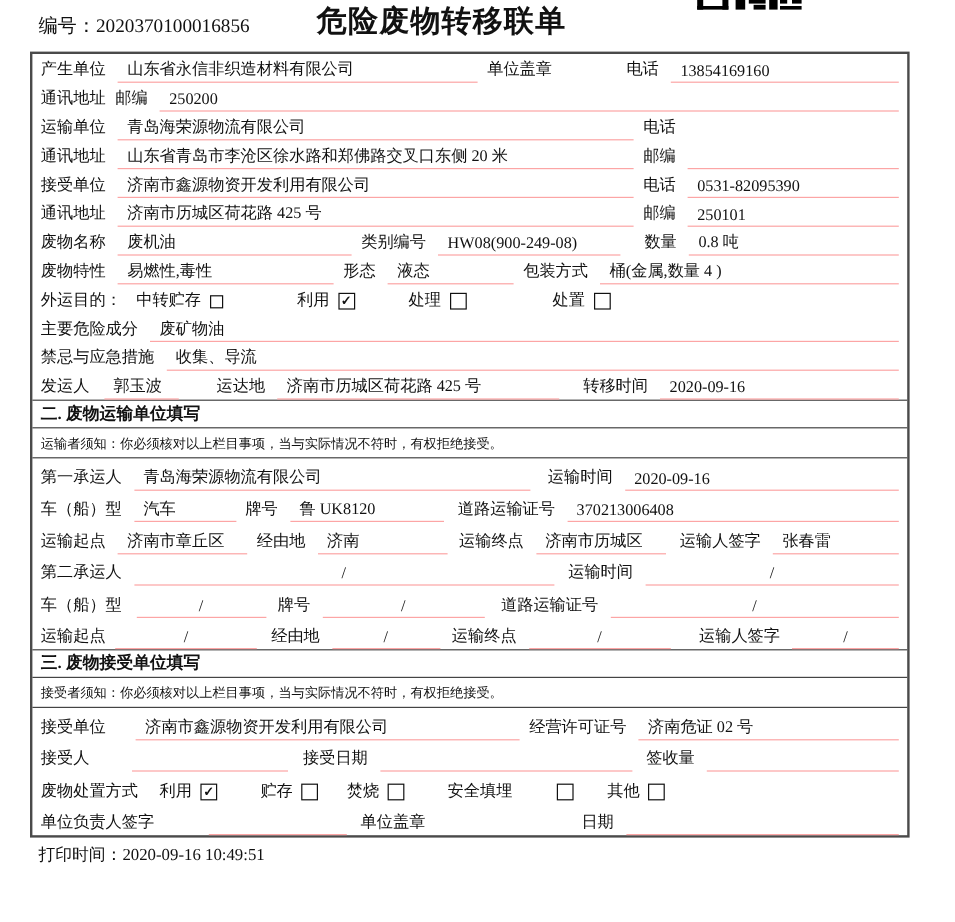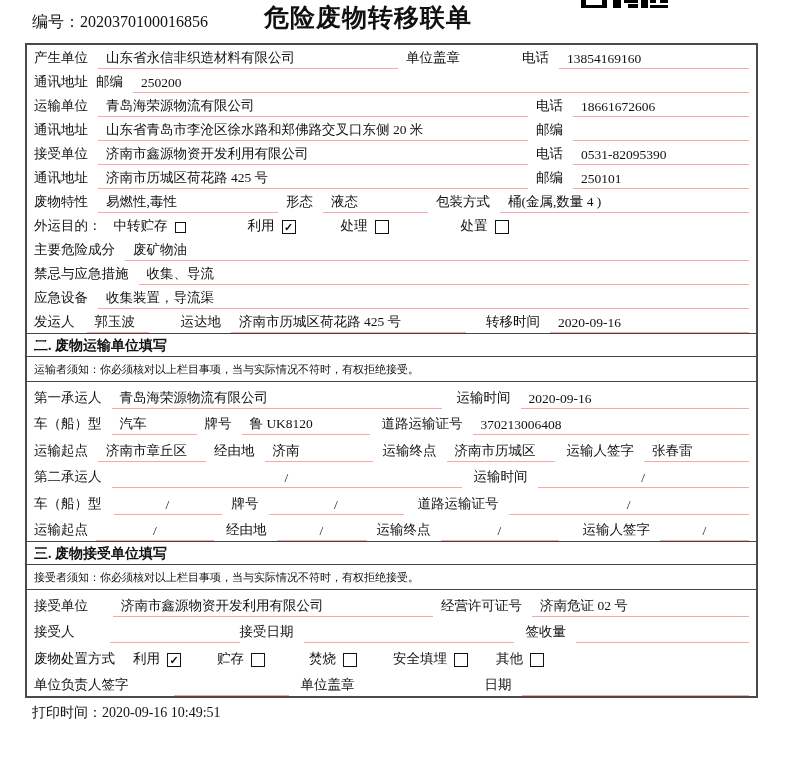--- a/index.html
+++ b/index.html
@@ -66,39 +66,46 @@
     </div>
     <div class="row s0">
       <span class="lbl">通讯地址</span>
       <span class="lbl" style="margin-left: 8px;">邮编</span>
       <span class="val fill">250200</span>
     </div>
     <div class="row s0">
       <span class="lbl">运输单位</span>
       <span class="val" style="width: 430px;">青岛海荣源物流有限公司</span>
       <span class="lbl" style="margin-left: 8px;">电话</span>
-      <span class="val fill">18661672606</span>
     </div>
     <div class="row s0">
       <span class="lbl">通讯地址</span>
       <span class="val" style="width: 430px;">山东省青岛市李沧区徐水路和郑佛路交叉口东侧 20 米</span>
       <span class="lbl" style="margin-left: 8px;">邮编</span>
       <span class="val fill"></span>
     </div>
     <div class="row s0">
       <span class="lbl">接受单位</span>
       <span class="val" style="width: 430px;">济南市鑫源物资开发利用有限公司</span>
       <span class="lbl" style="margin-left: 8px;">电话</span>
       <span class="val fill">0531-82095390</span>
     </div>
     <div class="row s0">
       <span class="lbl">通讯地址</span>
       <span class="val" style="width: 430px;">济南市历城区荷花路 425 号</span>
       <span class="lbl" style="margin-left: 8px;">邮编</span>
       <span class="val fill">250101</span>
+    </div>
+    <div class="row s0">
+      <span class="lbl">废物名称</span>
+      <span class="val" style="width: 195px;">废机油</span>
+      <span class="lbl" style="margin-left: 8px;">类别编号</span>
+      <span class="val" style="width: 152px;">HW08(900-249-08)</span>
+      <span class="lbl" style="margin-left: 20px;">数量</span>
+      <span class="val fill">0.8 吨</span>
     </div>
     <div class="row s0">
       <span class="lbl">废物特性</span>
       <span class="val" style="width: 180px;">易燃性,毒性</span>
       <span class="lbl" style="margin-left: 8px;">形态</span>
       <span class="val" style="width: 105px;">液态</span>
       <span class="lbl" style="margin-left: 8px;">包装方式</span>
       <span class="val fill">桶(金属,数量  4 )</span>
     </div>
     <div class="row s0">
@@ -120,24 +127,20 @@
         <span class="cbox"></span>
       </span>
     </div>
     <div class="row s0">
       <span class="lbl">主要危险成分</span>
       <span class="val fill">废矿物油</span>
     </div>
     <div class="row s0">
       <span class="lbl">禁忌与应急措施</span>
       <span class="val fill">收集、导流</span>
-    </div>
-    <div class="row s0">
-      <span class="lbl">应急设备</span>
-      <span class="val fill">收集装置，导流渠</span>
     </div>
     <div class="row s0">
       <span class="lbl">发运人</span>
       <span class="val" style="width: 62px; margin-left: 12px;">郭玉波</span>
       <span class="lbl" style="margin-left: 32px;">运达地</span>
       <span class="val" style="width: 235px;">济南市历城区荷花路 425 号</span>
       <span class="lbl" style="margin-left: 20px;">转移时间</span>
       <span class="val fill">2020-09-16</span>
     </div>
     <div class="sec-h not-first">二. 废物运输单位填写</div>
@@ -194,40 +197,40 @@
     <div class="notice">接受者须知：你必须核对以上栏目事项，当与实际情况不符时，有权拒绝接受。</div>
     <div class="row s2">
       <span class="lbl">接受单位</span>
       <span class="val" style="width: 320px; margin-left: 25px;">济南市鑫源物资开发利用有限公司</span>
       <span class="lbl" style="margin-left: 8px;">经营许可证号</span>
       <span class="val fill">济南危证 02 号</span>
     </div>
     <div class="row s2">
       <span class="lbl">接受人</span>
       <span class="val" style="width: 130px; margin-left: 35px;"></span>
-      <span class="lbl" style="margin-left: 0;">接受日期</span>
+      <span class="lbl" style="margin-left: 13px;">接受日期</span>
       <span class="val" style="width: 210px;"></span>
       <span class="lbl" style="margin-left: 12px;">签收量</span>
       <span class="val fill"></span>
     </div>
     <div class="row s2">
       <span class="lbl">废物处置方式</span>
       <span class="chk" style="margin-left: 18px;">
         <span class="chk-txt">利用</span>
         <span class="cbox">✓</span>
       </span>
       <span class="chk" style="margin-left: 36px;">
         <span class="chk-txt">贮存</span>
         <span class="cbox"></span>
       </span>
-      <span class="chk" style="margin-left: 44px;">
+      <span class="chk" style="margin-left: 24px;">
         <span class="chk-txt">焚烧</span>
         <span class="cbox"></span>
       </span>
-      <span class="chk" style="margin-left: 36px;">
+      <span class="chk" style="margin-left: 36px; gap: 30px;">
         <span class="chk-txt">安全填埋</span>
         <span class="cbox"></span>
       </span>
       <span class="chk" style="margin-left: 28px;">
         <span class="chk-txt">其他</span>
         <span class="cbox"></span>
       </span>
     </div>
     <div class="row s2">
       <span class="lbl">单位负责人签字</span>

